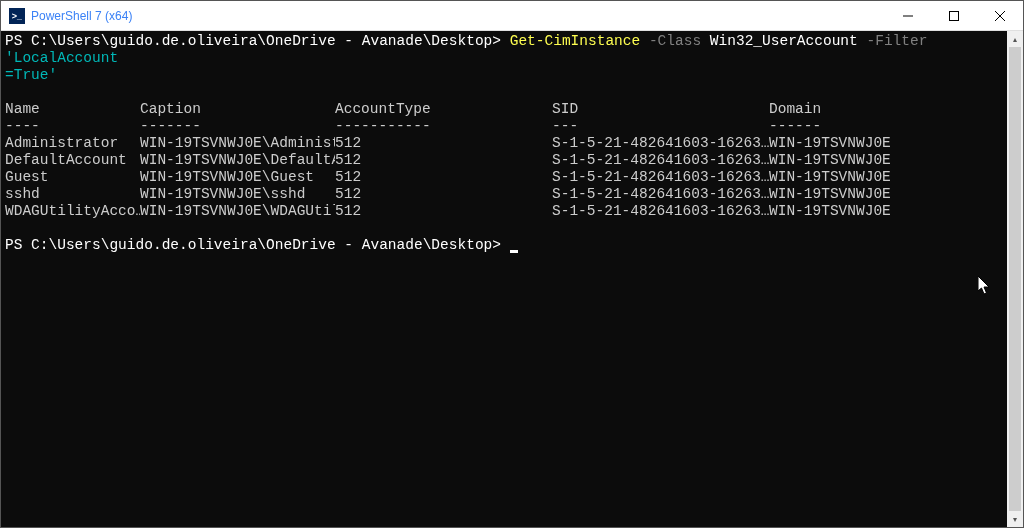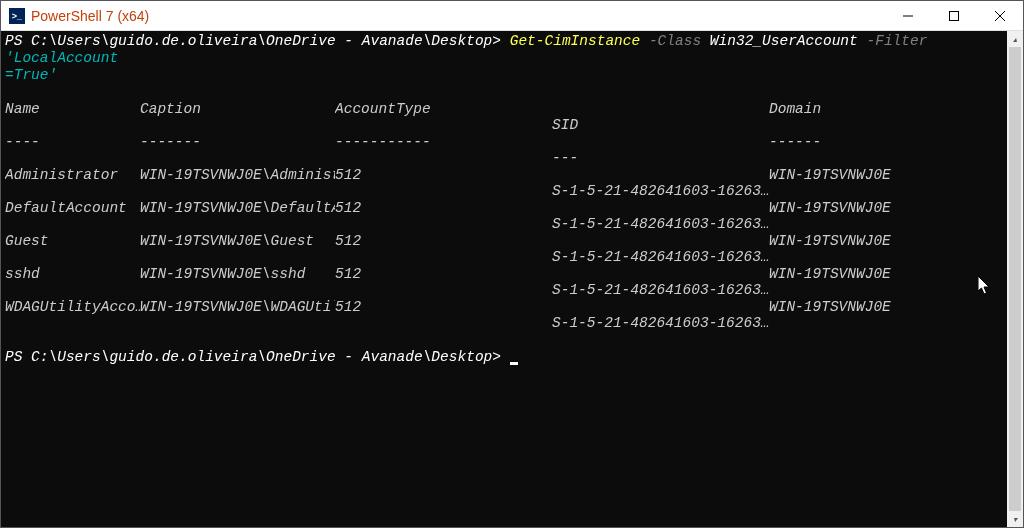--- a/index.html
+++ b/index.html
@@ -41,22 +41,22 @@
       height: 16px;
       background: #012456;
       display: flex;
       align-items: center;
       justify-content: center;
       font-size: 9px;
       color: white;
       font-weight: bold;
     }
     .titlebar-title {
-      font-size: 14px;
-      color: #c2410c;
+      font-size: 12px;
+      color: #3b82f6;
     }
     .window-controls {
       display: flex;
       height: 100%;
     }
     .win-btn {
       width: 46px;
       height: 100%;
       display: flex;
       align-items: center;
@@ -68,21 +68,20 @@
     }
     .win-btn svg {
       stroke: #000;
       stroke-width: 1;
       fill: none;
     }
     .terminal-area {
       flex: 1;
       display: flex;
       background: #15803d;
-      font-style: italic;
     }
     .terminal {
       flex: 1;
       background: #0c0c0c;
       color: #cccccc;
       font-family: 'Consolas', 'Courier New', monospace;
       font-size: 14.5px;
       line-height: 17px;
       padding: 2px 4px;
       white-space: pre;
@@ -118,21 +117,21 @@
     }
     .prompt { color: #ffffff; }
     .cmdlet { color: #fefe50; }
     .param { color: #808080; }
     .string { color: #00b7b7; }
     .type { color: #ffffff; }
     .row-line { display: block; }
     .c-name { display: inline-block; width: 135px; overflow: hidden; vertical-align: top; }
     .c-caption { display: inline-block; width: 195px; overflow: hidden; vertical-align: top; }
     .c-type { display: inline-block; width: 217px; overflow: hidden; vertical-align: top; }
-    .c-sid { display: inline-block; width: 217px; overflow: hidden; vertical-align: top; margin-top: 16px; }
+    .c-sid { display: inline-block; width: 217px; overflow: hidden; vertical-align: top; }
     .c-domain { display: inline-block; vertical-align: top; text-align: center; }
     .cursor {
       display: inline-block;
       width: 8px;
       height: 3px;
       background: #ffffff;
       vertical-align: bottom;
       margin-bottom: 1px;
     }
     .mouse-cursor {

